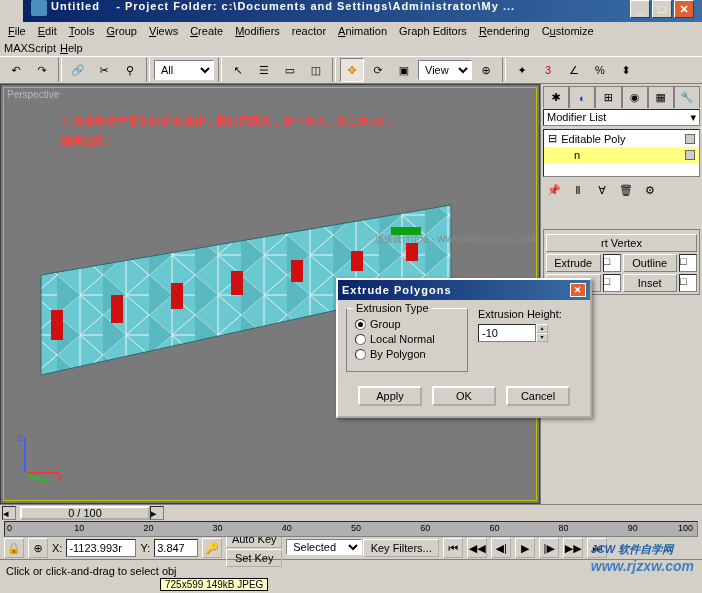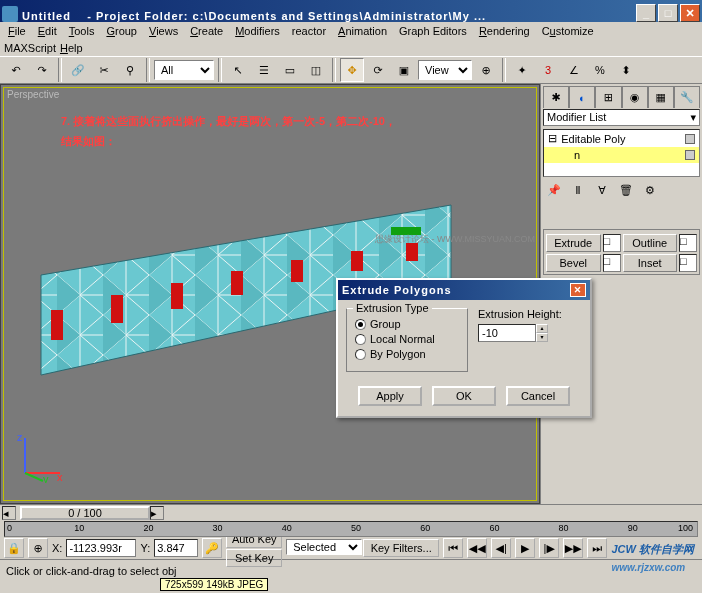--- a/index.html
+++ b/index.html
@@ -1,18 +1,18 @@
 <!DOCTYPE html>
 <html><head>
 <meta charset="utf-8">
 <style>
 * { margin: 0; padding: 0; box-sizing: border-box; font-family: "MS Sans Serif", Tahoma, sans-serif; font-size: 11px; }
 body { background: #d4d0c8; width: 702px; height: 593px; overflow: hidden; position: relative; }
 
-.titlebar { background: linear-gradient(to right, #0a246a, #3a6ea5); color: #fff; height: 22px; display: flex; align-items: flex-end; padding: 0 2px; }
+.titlebar { background: linear-gradient(to right, #0a246a, #3a6ea5); color: #fff; height: 22px; display: flex; align-items: flex-start; padding: 0 8px; margin-left: 23px; }
 .titlebar .icon { width: 16px; height: 16px; background: #4a90c0; border-radius: 2px; margin-right: 4px; }
 .titlebar .title { flex: 1; font-weight: bold; letter-spacing: 1px; }
 .titlebar .win-btns { display: flex; gap: 2px; }
 .titlebar .win-btn { width: 20px; height: 18px; background: #d4d0c8; border: 1px solid #fff; border-right-color: #404040; border-bottom-color: #404040; display: flex; align-items: center; justify-content: center; font-weight: bold; }
 .titlebar .win-btn.close { background: #e06030; color: #fff; }
 
 .menubar { background: #d4d0c8; height: 18px; display: flex; align-items: center; padding: 0 4px; gap: 4px; }
 .menubar span { padding: 1px 4px; cursor: default; }
 .menubar span u { text-decoration: underline; }
 .menubar2 { background: #d4d0c8; height: 16px; display: flex; align-items: center; padding: 0 4px; gap: 4px; }
@@ -209,20 +209,23 @@
     </div>
     <div style="display:flex; gap:2px; margin-top:2px">
       <div class="tool-btn" style="width:22px;height:20px">📌</div>
       <div class="tool-btn" style="width:22px;height:20px">Ⅱ</div>
       <div class="tool-btn" style="width:22px;height:20px">∀</div>
       <div class="tool-btn" style="width:22px;height:20px">🗑</div>
       <div class="tool-btn" style="width:22px;height:20px">⚙</div>
     </div>
     <div class="sub-panel" style="margin-top:28px">
       <div class="sub-row">
+        <div class="sub-btn">rt Vertex</div>
+      </div>
+      <div class="sub-row">
         <div class="sub-btn">Extrude</div>
         <div class="spinbox">□</div>
         <div class="sub-btn">Outline</div>
         <div class="spinbox">□</div>
       </div>
       <div class="sub-row">
         <div class="sub-btn">Bevel</div>
         <div class="spinbox">□</div>
         <div class="sub-btn">Inset</div>
         <div class="spinbox">□</div>
@@ -314,15 +317,15 @@
   </div>
   <div class="dlg-buttons">
     <div class="dlg-btn">Apply</div>
     <div class="dlg-btn">OK</div>
     <div class="dlg-btn">Cancel</div>
   </div>
 </div>
 
 <div class="watermark">
   <span>JCW 软件自学网</span><br>
-  <span style="font-size:10px;color:#4080c0">www.rjzxw.com</span>
+  <span style="font-size:14px;color:#4080c0">www.rjzxw.com</span>
 </div>
 <div class="dim-badge">725x599  149kB  JPEG</div>
 
 </body></html>

